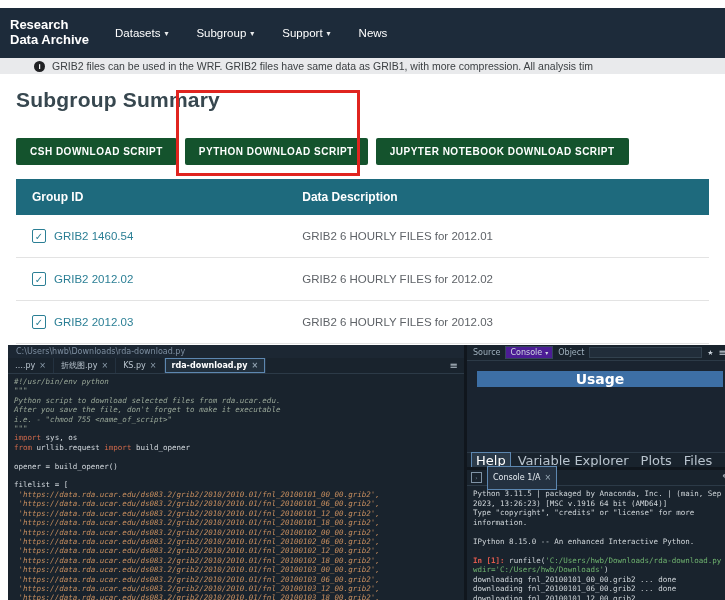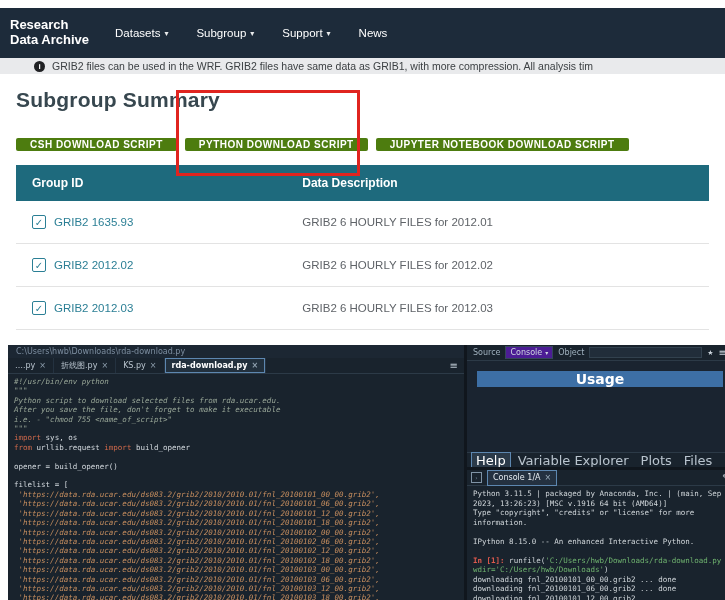--- a/index.html
+++ b/index.html
@@ -12,22 +12,22 @@
   .nav{display:flex;align-items:center;gap:28px;font-size:11.5px;}
   .nav-item{display:flex;align-items:center;gap:4px;cursor:pointer;white-space:nowrap;}
   .nav-item .chev{font-size:8px;opacity:.9;}
   .notice{height:16px;background:#e9eaec;display:flex;align-items:center;gap:7px;
           padding-left:34px;font-size:10.5px;color:#3c4043;overflow:hidden;white-space:nowrap;}
   .info-ic{width:11px;height:11px;border-radius:50%;background:#202124;color:#fff;font-size:8px;
            display:inline-flex;align-items:center;justify-content:center;font-weight:bold;flex:0 0 auto;}
   main{padding:0 16px;}
   h1{margin:14px 0 0 0;font-size:21px;font-weight:800;color:#37474f;letter-spacing:.2px;}
   .btns{margin-top:26px;display:flex;flex-wrap:wrap;gap:10px 8px;width:640px;}
-  .btn{background:#4d7c0f;color:#fff;font-size:10px;font-weight:700;letter-spacing:.5px;
-       padding:1px 14px;border:none;border-radius:2px;cursor:pointer;white-space:nowrap;
+  .btn{background:#14532d;color:#fff;font-size:10px;font-weight:700;letter-spacing:.5px;
+       padding:8px 14px;border:none;border-radius:2px;cursor:pointer;white-space:nowrap;
        font-family:inherit;}
   table{margin-top:14px;width:100%;border-collapse:collapse;}
   th{background:#1e6a7d;color:#fff;text-align:left;font-size:12px;font-weight:700;padding:11px 16px;}
   th.c1{width:39%;}
   td{padding:14px 16px;font-size:11.5px;color:#5f6368;border-bottom:1px solid #e3e3e3;background:#fff;}
   .gcell{display:flex;align-items:center;gap:8px;}
   .cb{width:12px;height:12px;border:1.5px solid #2b7f95;border-radius:2px;background:#fff;color:#2b7f95;
       display:inline-flex;align-items:center;justify-content:center;font-size:10px;flex:0 0 auto;cursor:pointer;}
   .glink{color:#2b7f95;cursor:pointer;}
   .red-rect{position:absolute;left:176px;top:90px;width:178px;height:80px;border:3px solid #e0241f;
@@ -62,21 +62,21 @@
          display:flex;align-items:center;justify-content:center;}
   .btabs{height:14px;display:flex;align-items:center;gap:2px;padding:0 4px;background:#19232d;
          border-top:1px solid #2c3a47;font-size:13px;color:#b9c4ce;}
   .btab{padding:1px 5px;cursor:pointer;white-space:nowrap;}
   .btab.active{background:#2b3a49;box-shadow:inset 0 0 0 1px #5d87b0;color:#fff;}
   .con-pane{height:130px;border-top:3px solid #10161d;display:flex;flex-direction:column;}
   .con-bar{height:15px;display:flex;align-items:center;gap:5px;padding:0 4px;font-size:8px;
            border-bottom:1px solid #2c3a47;color:#b9c4ce;}
   .term-ic{width:9px;height:9px;border:1px solid #7f93a5;font-size:6px;color:#7f93a5;
            display:inline-flex;align-items:center;justify-content:center;}
-  .ctab{display:flex;align-items:center;gap:4px;height:16px;padding:0 6px;background:#243140;
+  .ctab{display:flex;align-items:center;gap:4px;height:24px;padding:0 6px;background:#243140;
         box-shadow:inset 0 0 0 1px #5d87b0;color:#e6ecf1;cursor:pointer;white-space:nowrap;}
   .con-ic{margin-left:auto;color:#cfd8e0;cursor:pointer;}
   .con-body{flex:1;padding:3px 6px;font-family:"DejaVu Sans Mono","Liberation Mono",monospace;
             font-size:7.5px;line-height:9.5px;white-space:pre;overflow:hidden;}
   .out{color:#d0d6da;}
   .prompt{color:#e05a4e;font-weight:bold;}
   .grn{color:#6fb36f;}
 </style>
 </head>
 <body>
@@ -125,21 +125,21 @@
         <tr>
           <th class="c1">Group ID</th>
           <th>Data Description</th>
         </tr>
       </thead>
       <tbody>
           <tr>
             <td>
               <div class="gcell">
                 <span class="cb">✓</span>
-                <span class="glink">GRIB2 1635.93</span>
+                <span class="glink">GRIB2 1460.54</span>
               </div>
             </td>
             <td>GRIB2 6 HOURLY FILES for 2012.01</td>
           </tr>
           <tr>
             <td>
               <div class="gcell">
                 <span class="cb">✓</span>
                 <span class="glink">GRIB2 2012.02</span>
               </div>

